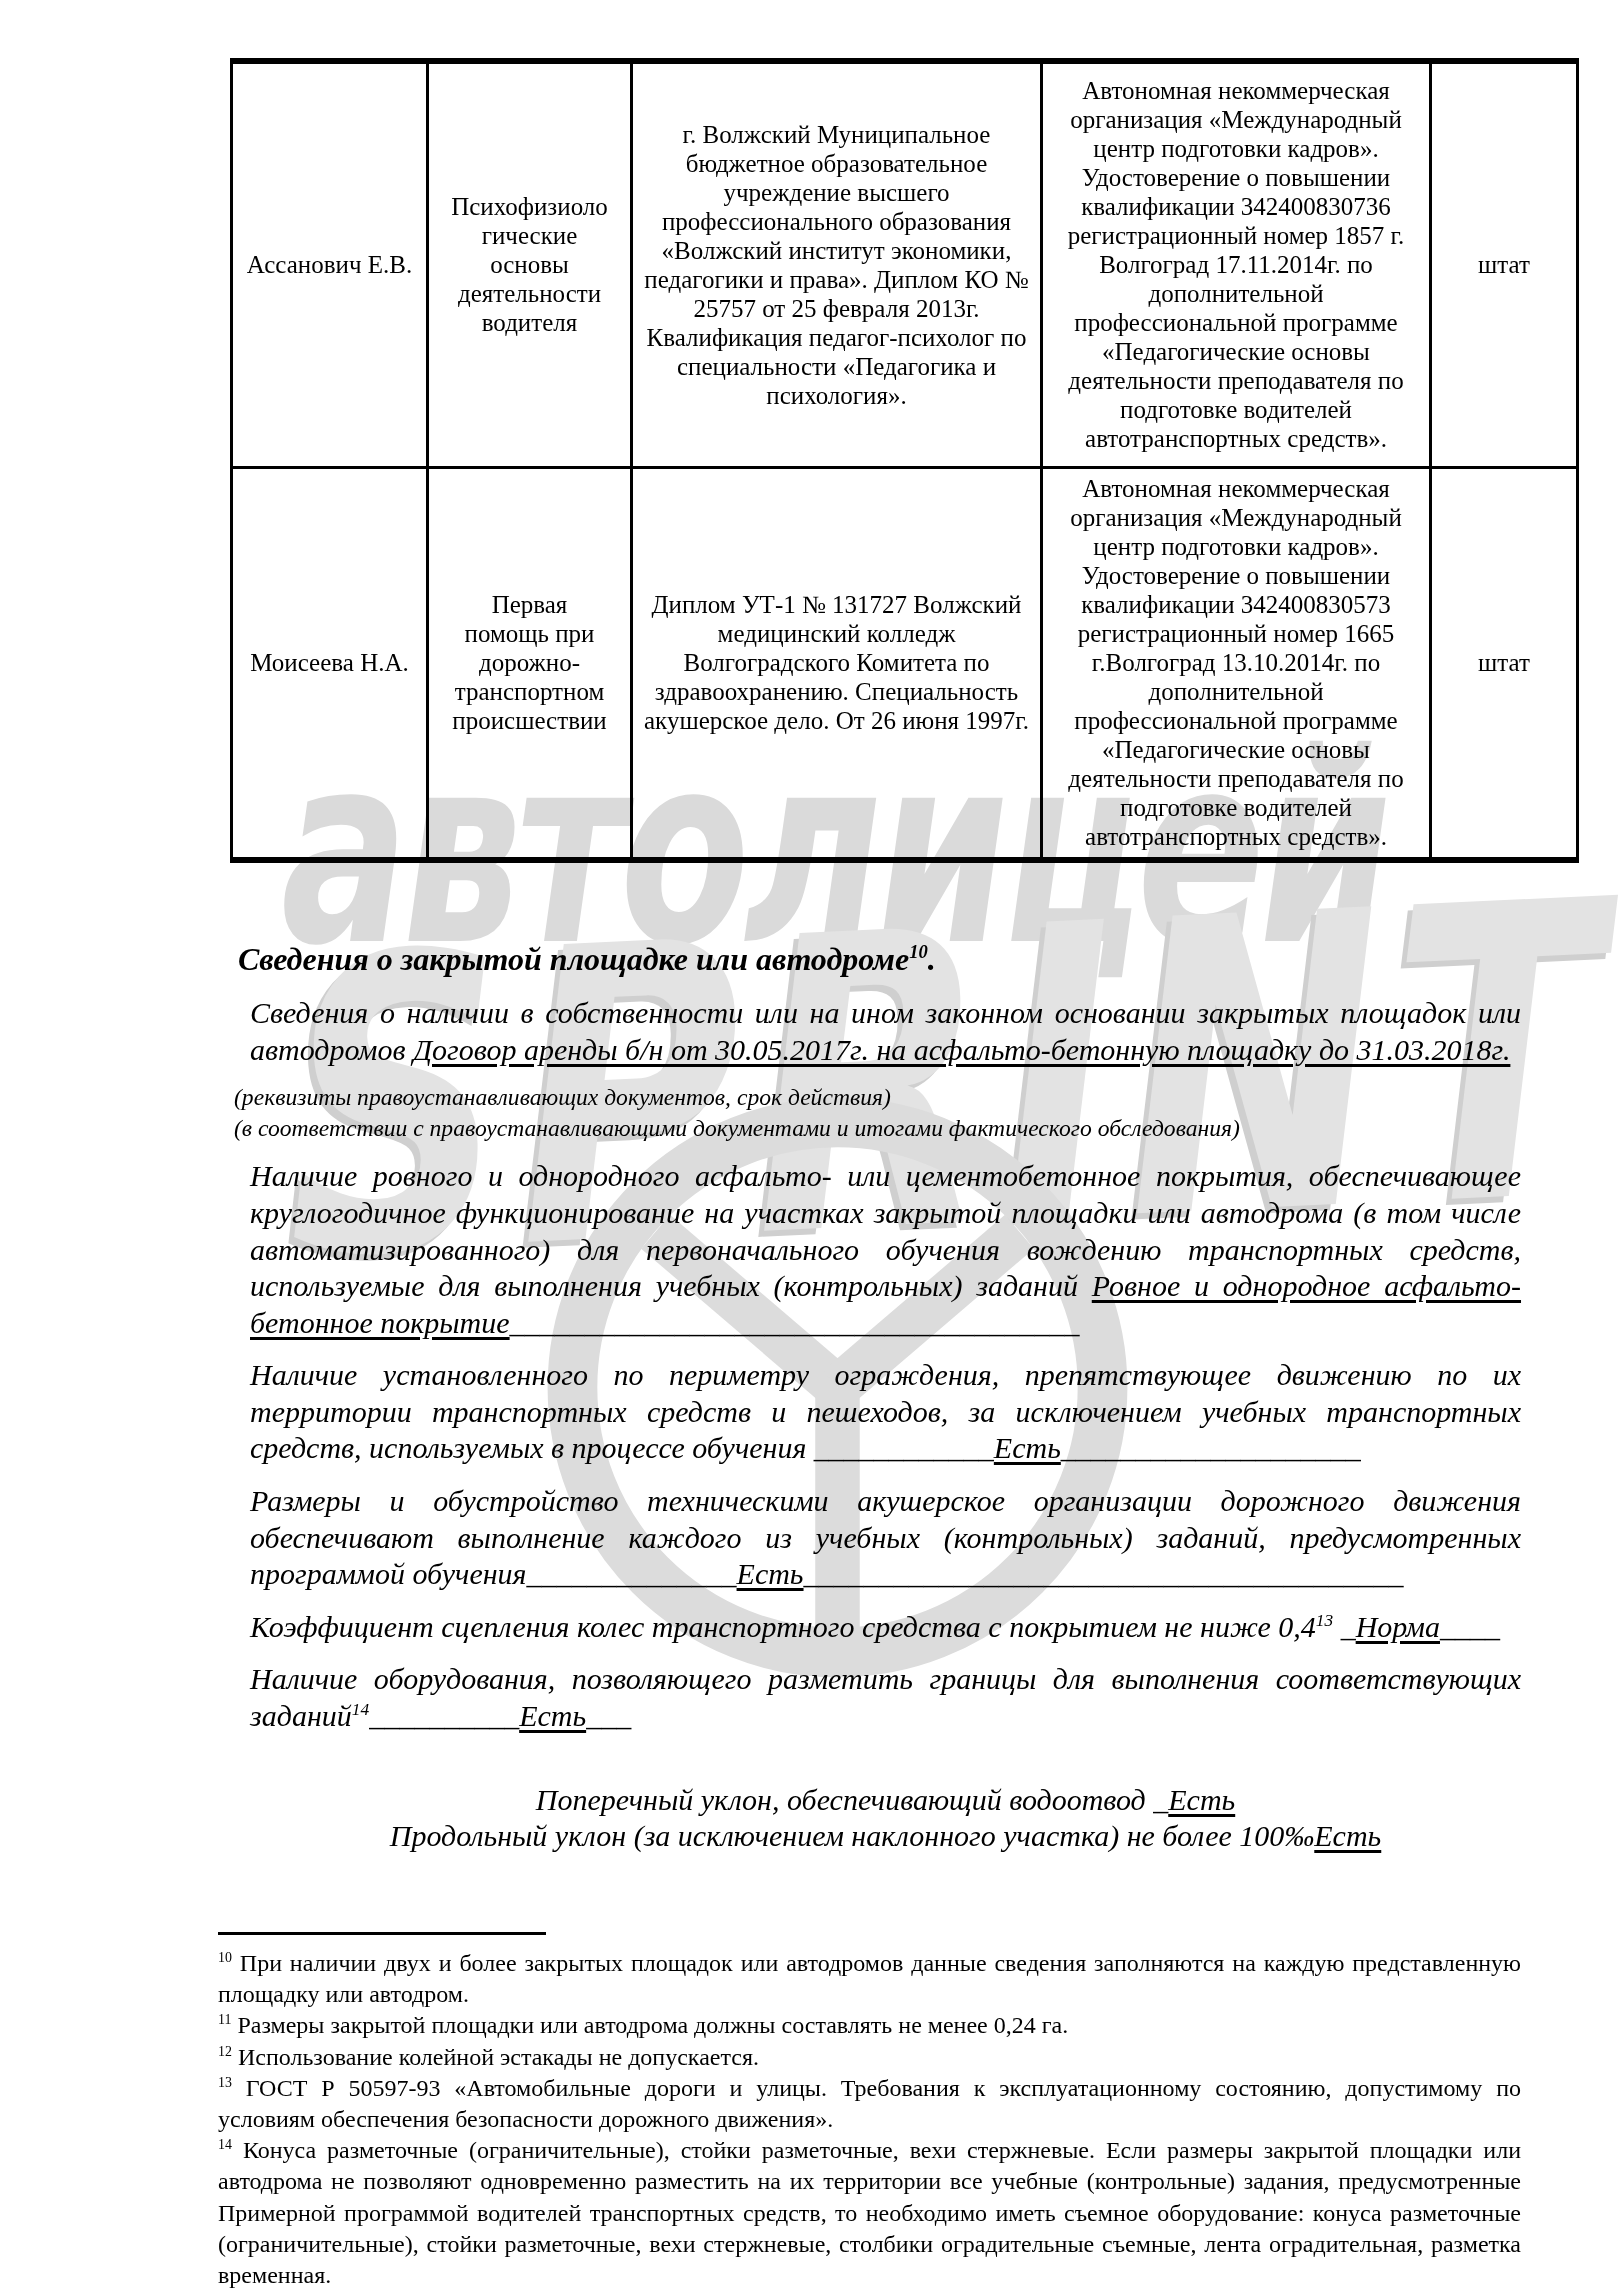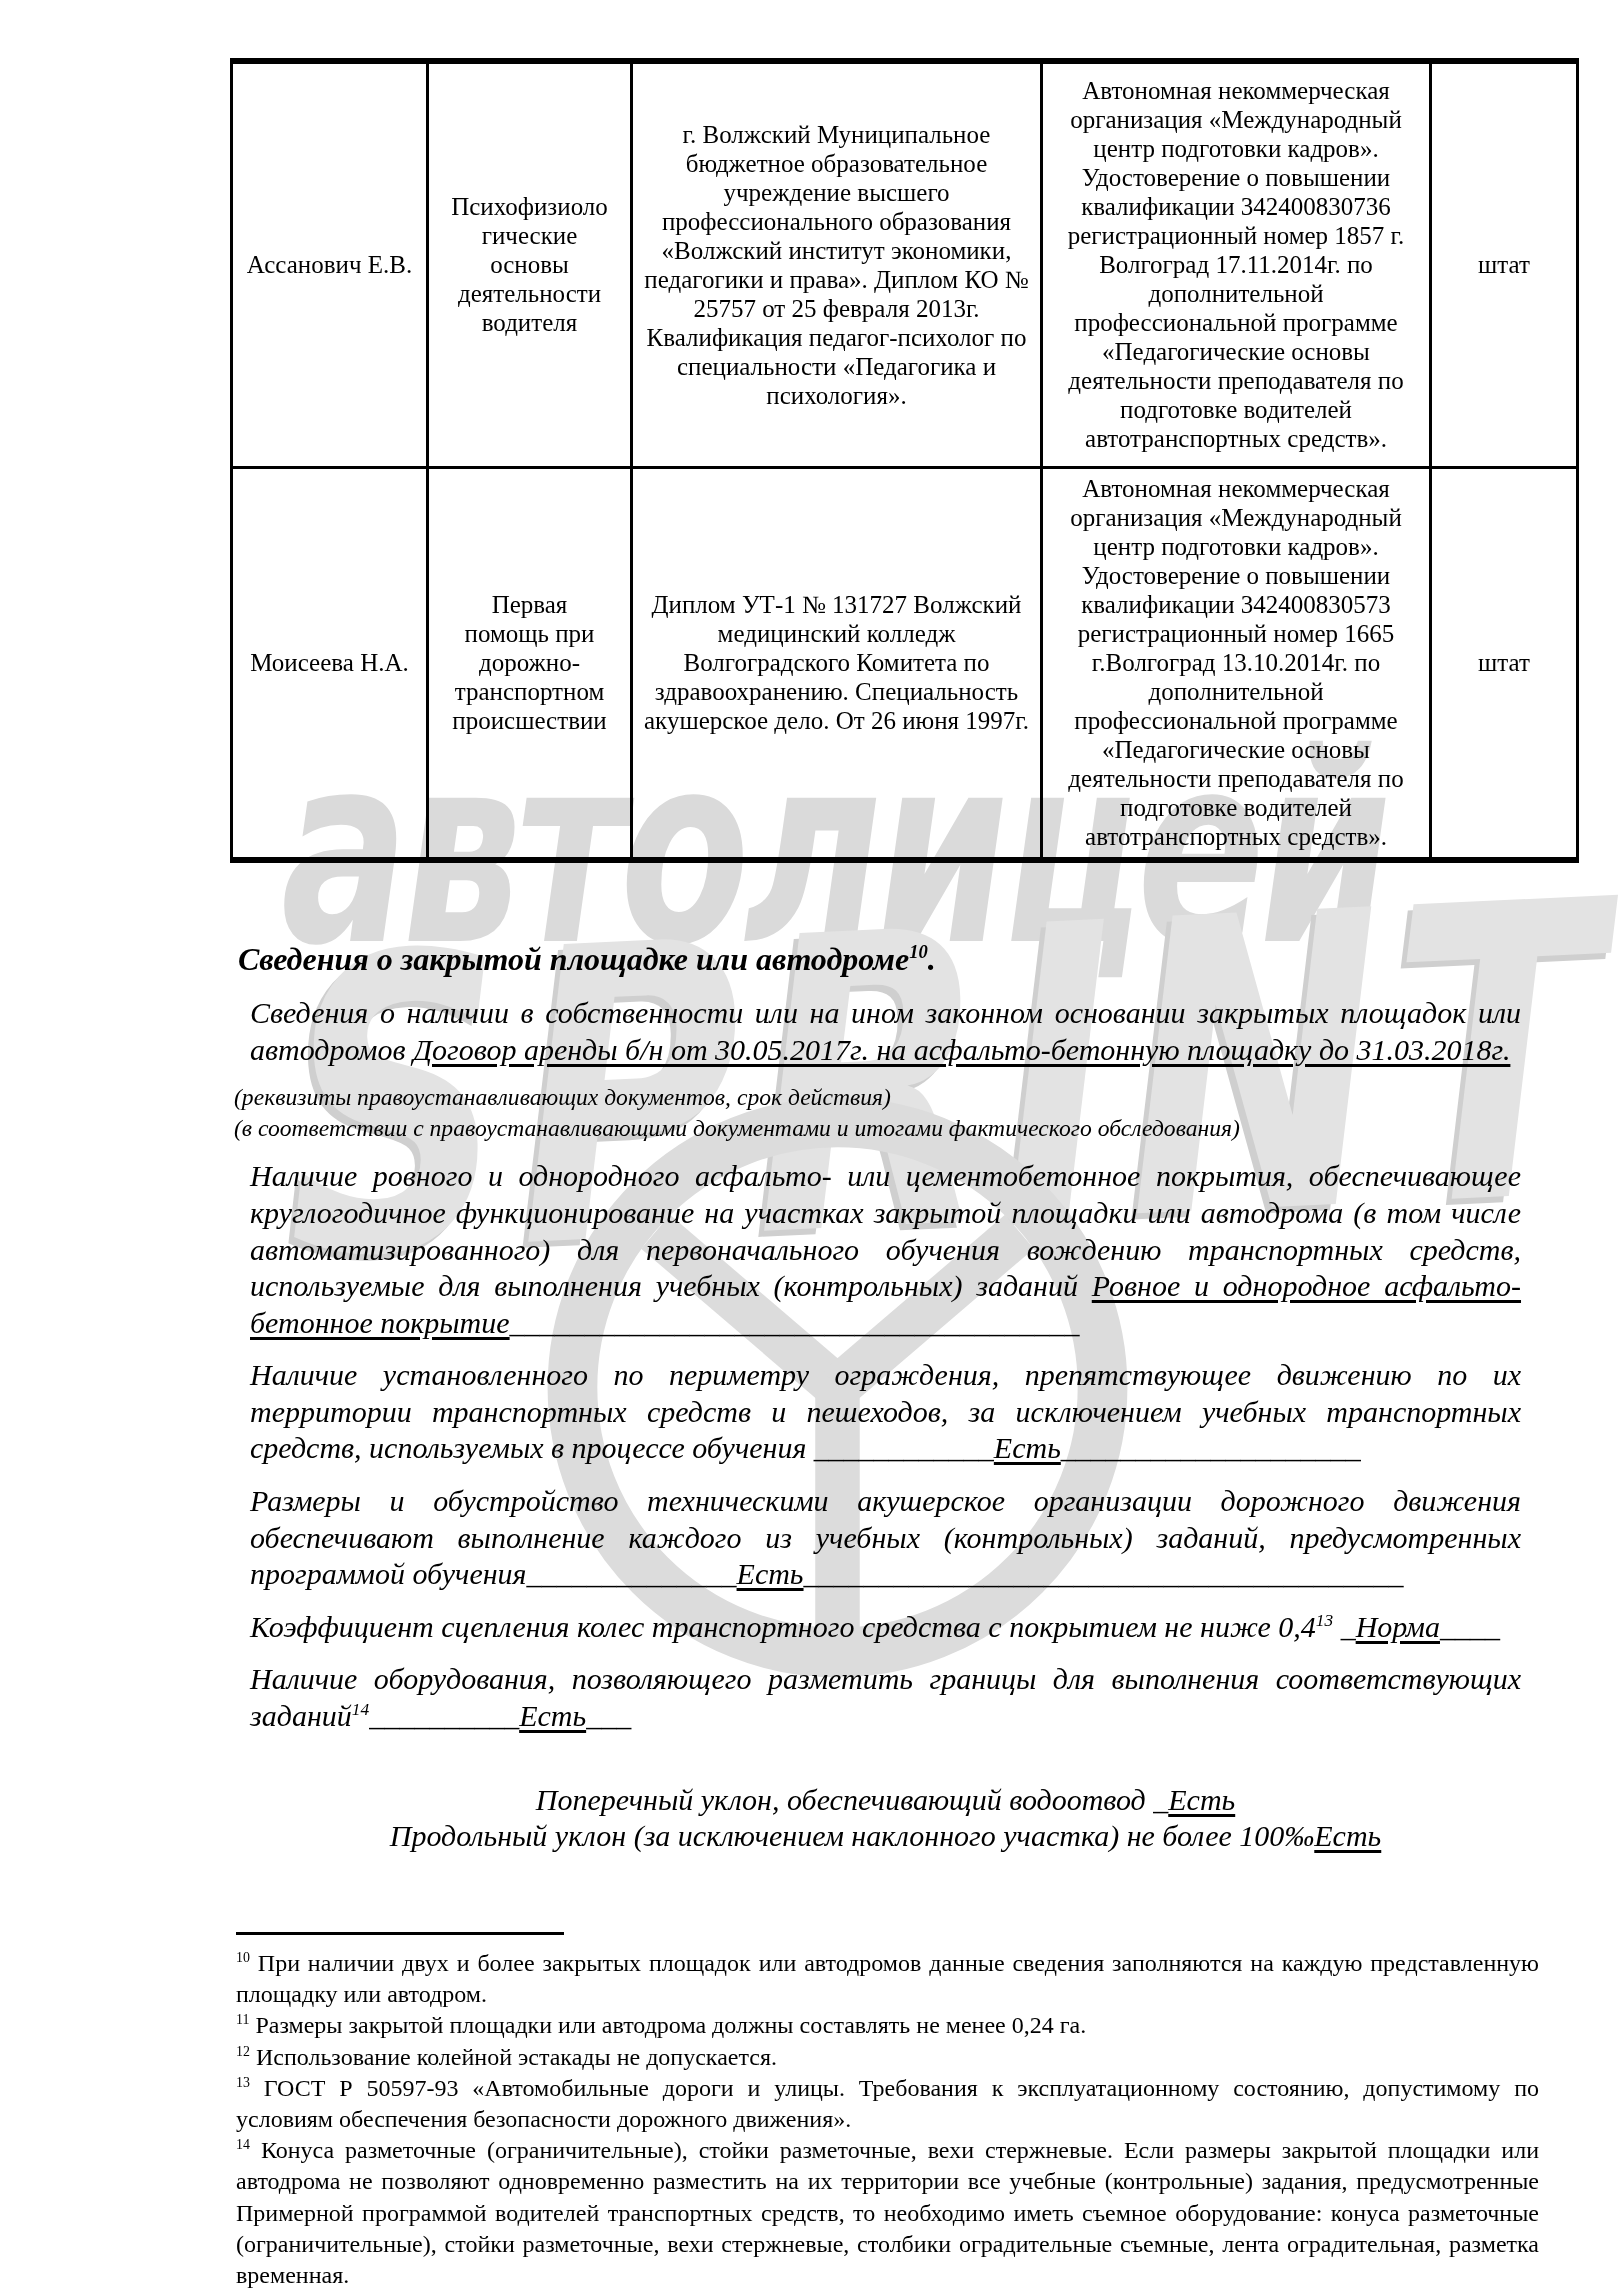--- a/index.html
+++ b/index.html
@@ -28,21 +28,21 @@
   .content{position:absolute;left:234px;top:941px;width:1303px;z-index:1;font-style:italic;}
   .content h2{font-size:32px;font-weight:bold;margin:0 0 17px 3.9px;}
   p.body{font-size:30px;line-height:1.22;text-align:justify;margin:16px;}
   p.flat{font-size:30px;line-height:1.22;text-align:center;margin:0;}
   p.gap-top{margin-top:47px;}
   .cap{font-size:23.6px;line-height:1.15;margin:2.6px 0 3.9px;}
   .cap-center{}
   sup{font-size:58%;line-height:0;vertical-align:super;}
   u{text-decoration:underline;text-decoration-thickness:2.6px;text-underline-offset:3.9px;}
   
-  .footnotes{position:absolute;left:236px;top:1932px;width:1303px;z-index:1;
+  .footnotes{position:absolute;left:218px;top:1932px;width:1303px;z-index:1;
              font-size:24px;line-height:1.3;}
   .fn-sep{width:328px;border:none;border-top:3.9px solid #000;margin:0 0 13px 0;}
   .fn{text-align:justify;margin:0;}
 </style>
 </head>
 <body>
 
 <div class="page">
 
   <div class="wm wm-name">автолицей</div>

